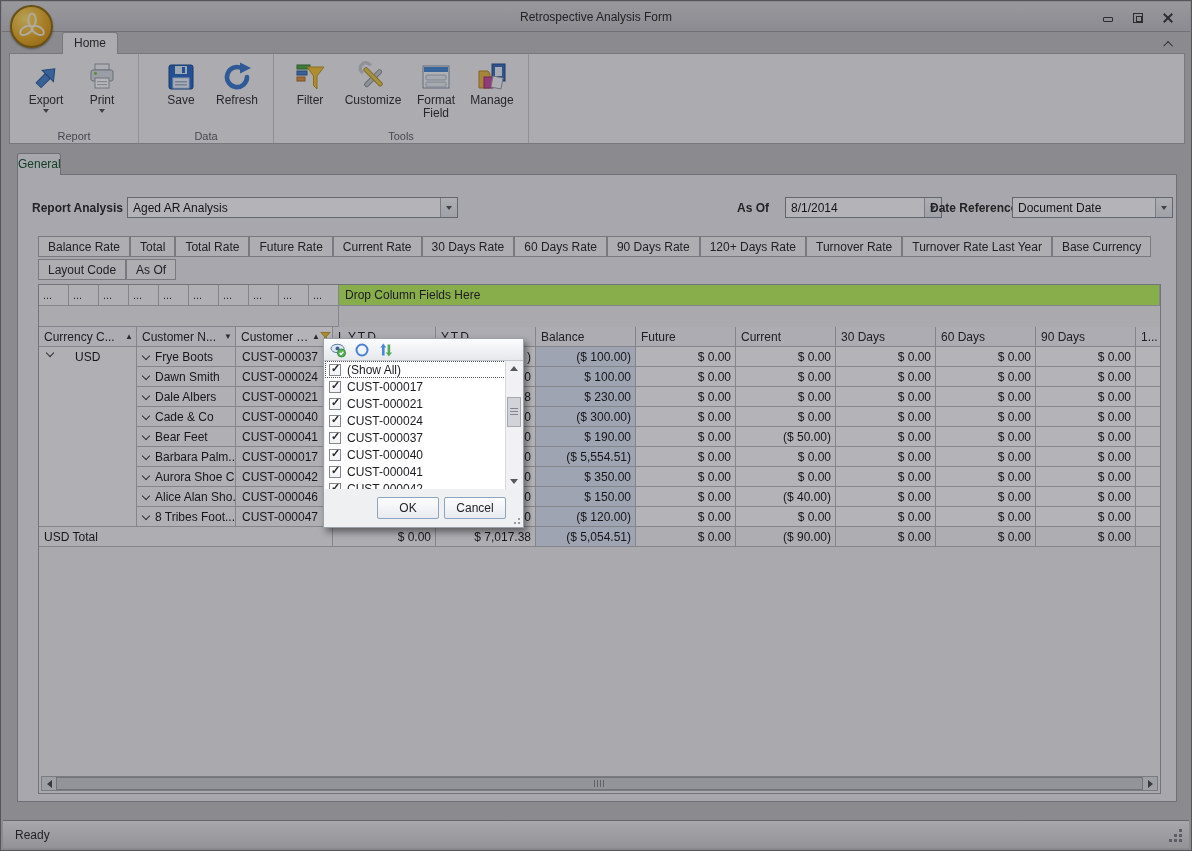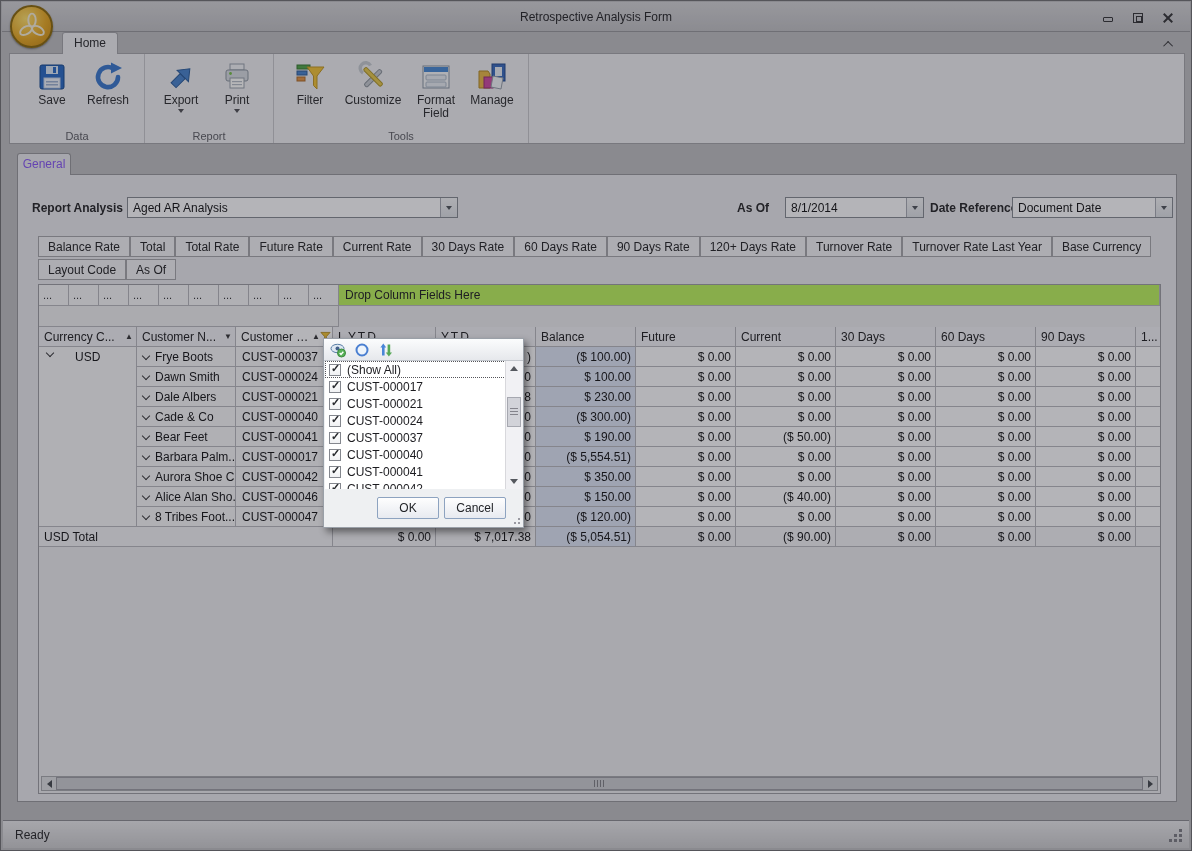--- a/index.html
+++ b/index.html
@@ -44,23 +44,23 @@
   .ric { width:32px; height:32px; }
   .rbtn-label { font-size:12px; color:#333337; margin-top:1px; text-align:center; line-height:13px; white-space:pre-line; }
   .caret { width:0; height:0; border-left:3.5px solid transparent; border-right:3.5px solid transparent;
     border-top:4px solid #55555c; margin-top:2px; }
   .ribbon-collapse { position:absolute; right:14px; top:36px; width:16px; height:14px; z-index:5;
     display:flex; align-items:center; justify-content:center; }
   .g-chevup { width:7px; height:7px; border-left:1.5px solid #3c3c40; border-top:1.5px solid #3c3c40;
     transform:rotate(45deg) translateY(2px); }
 
   
-  .general-tab { position:absolute; left:16px; top:152px; width:54px; height:22px;
+  .general-tab { position:absolute; left:16px; top:152px; width:44px; height:22px;
     background:#eaeaef; border:1px solid #9a9aa0; border-bottom:none; border-radius:3px 3px 0 0;
-    z-index:4; text-align:center; font-size:12px; color:#8b5cf6; line-height:21px; }
+    z-index:4; text-align:left; font-size:12px; color:#14532d; line-height:21px; }
   .panel { position:absolute; left:16px; top:173px; width:1160px; height:628px;
     background:#eaeaef; border:1px solid #9a9aa0; }
 
   .formrow { position:absolute; left:0; top:22px; right:0; height:21px; }
   .flabel { position:absolute; top:4px; font-size:12px; color:#2c2c30;font-weight:bold; }
   .combo { position:absolute; top:0; height:21px; background:#fdfdff; border:1px solid #898d96;
     font-size:12px; color:#18181c; display:flex; align-items:center; padding-left:5px;justify-content:space-between; }
   .combo .cval { flex:1; overflow:hidden; white-space:nowrap; }
   .combo-btn { width:17px; height:100%; border-left:1px solid #a9adb6;
     background:linear-gradient(#f4f5f8,#dfe2e8); display:flex; align-items:center; justify-content:center; }
@@ -186,66 +186,66 @@
       </g>
     </svg>
   </div>
 
   <div class="home-tab">Home</div>
   <div class="ribbon-collapse">
     <div class="g-chevup"></div>
   </div>
 
   <div class="ribbon">
+    <div class="rgroup">
+      <div class="rbtn">
+        <svg class="ric" viewBox="0 0 32 32">
+          <g transform="rotate(-45 16 16)" fill="#4c86cf" stroke="#2f5f9e" stroke-width="1">
+            <rect x="5" y="13" width="13" height="7"></rect>
+            <polygon points="18,8.5 18,24.5 28,16.5"></polygon>
+          </g>
+        </svg>
+        <div class="rbtn-label">Export</div>
+        <div class="caret"></div>
+      </div>
+      <div class="rbtn">
+        <svg class="ric" viewBox="0 0 32 32">
+          <rect x="9" y="3" width="14" height="6" fill="#f2f4f8" stroke="#9aa2ae"></rect>
+          <rect x="5" y="9" width="22" height="11" rx="2" fill="#d9dde4" stroke="#8f97a3"></rect>
+          <circle cx="9.5" cy="12.5" r="1.4" fill="#79c14b"></circle>
+          <rect x="9" y="17" width="14" height="10" fill="#ffffff" stroke="#9aa2ae"></rect>
+          <rect x="11" y="20" width="10" height="1.2" fill="#b7bec9"></rect>
+          <rect x="11" y="23" width="10" height="1.2" fill="#b7bec9"></rect>
+        </svg>
+        <div class="rbtn-label">Print</div>
+        <div class="caret"></div>
+      </div>
+      <div class="rgroup-label">Report</div>
+    </div>
+
     <div class="rgroup" style="padding-left:14px;">
       <div class="rbtn">
         <svg class="ric" viewBox="0 0 32 32">
           <rect x="4" y="4" width="24" height="24" rx="2" fill="#2f6ec7" stroke="#1d4c92"></rect>
           <rect x="10" y="5" width="12" height="8" fill="#dce8f8"></rect>
           <rect x="17" y="6" width="3" height="6" fill="#2f6ec7"></rect>
           <rect x="8" y="17" width="16" height="10" fill="#eef3fb" stroke="#c3d2ea"></rect>
           <rect x="10" y="20" width="12" height="1.5" fill="#9fb4d4"></rect>
           <rect x="10" y="23" width="12" height="1.5" fill="#9fb4d4"></rect>
         </svg>
         <div class="rbtn-label">Save</div>
       </div>
       <div class="rbtn">
         <svg class="ric" viewBox="0 0 32 32">
           <path d="M26 16 a10 10 0 1 1 -5-8.6" fill="none" stroke="#3f7cd0" stroke-width="4.6" stroke-linecap="round"></path>
           <polygon points="19,1.5 30,7 19,12.5" fill="#3f7cd0"></polygon>
         </svg>
         <div class="rbtn-label">Refresh</div>
       </div>
       <div class="rgroup-label">Data</div>
-    </div>
-
-    <div class="rgroup">
-      <div class="rbtn">
-        <svg class="ric" viewBox="0 0 32 32">
-          <g transform="rotate(-45 16 16)" fill="#4c86cf" stroke="#2f5f9e" stroke-width="1">
-            <rect x="5" y="13" width="13" height="7"></rect>
-            <polygon points="18,8.5 18,24.5 28,16.5"></polygon>
-          </g>
-        </svg>
-        <div class="rbtn-label">Export</div>
-        <div class="caret"></div>
-      </div>
-      <div class="rbtn">
-        <svg class="ric" viewBox="0 0 32 32">
-          <rect x="9" y="3" width="14" height="6" fill="#f2f4f8" stroke="#9aa2ae"></rect>
-          <rect x="5" y="9" width="22" height="11" rx="2" fill="#d9dde4" stroke="#8f97a3"></rect>
-          <circle cx="9.5" cy="12.5" r="1.4" fill="#79c14b"></circle>
-          <rect x="9" y="17" width="14" height="10" fill="#ffffff" stroke="#9aa2ae"></rect>
-          <rect x="11" y="20" width="10" height="1.2" fill="#b7bec9"></rect>
-          <rect x="11" y="23" width="10" height="1.2" fill="#b7bec9"></rect>
-        </svg>
-        <div class="rbtn-label">Print</div>
-        <div class="caret"></div>
-      </div>
-      <div class="rgroup-label">Report</div>
     </div>
 
     <div class="rgroup">
       <div class="rbtn">
         <svg class="ric" viewBox="0 0 32 32">
           <rect x="3" y="4" width="13" height="4" fill="#55a84f" stroke="#3d7c39"></rect>
           <rect x="3" y="10" width="10" height="4" fill="#4c86cf" stroke="#35619c"></rect>
           <rect x="3" y="16" width="8" height="4" fill="#e2954a" stroke="#b06e2e"></rect>
           <polygon points="13,6 30,6 23,15 23,28 19.5,24.5 19.5,15" fill="#f2c53d" stroke="#c3992a"></polygon>
         </svg>
@@ -287,21 +287,21 @@
 
     <div class="formrow">
       <div class="flabel" style="left:14px;">Report Analysis</div>
       <div class="combo" style="left:109px; width:331px;">
         <span class="cval">Aged AR Analysis</span>
         <span class="combo-btn">
             <span class="g-dd"></span>
           </span>
       </div>
       <div class="flabel" style="left:719px;">As Of</div>
-      <div class="combo" style="left:767px; width:139px;">
+      <div class="combo" style="left:767px; width:157px;">
         <span class="cval">8/1/2014</span>
         <span class="combo-btn">
             <span class="g-dd"></span>
           </span>
       </div>
       <div class="flabel" style="left:912px;">Date Reference</div>
       <div class="combo" style="left:994px; width:161px;">
         <span class="cval">Document Date</span>
         <span class="combo-btn">
             <span class="g-dd"></span>

